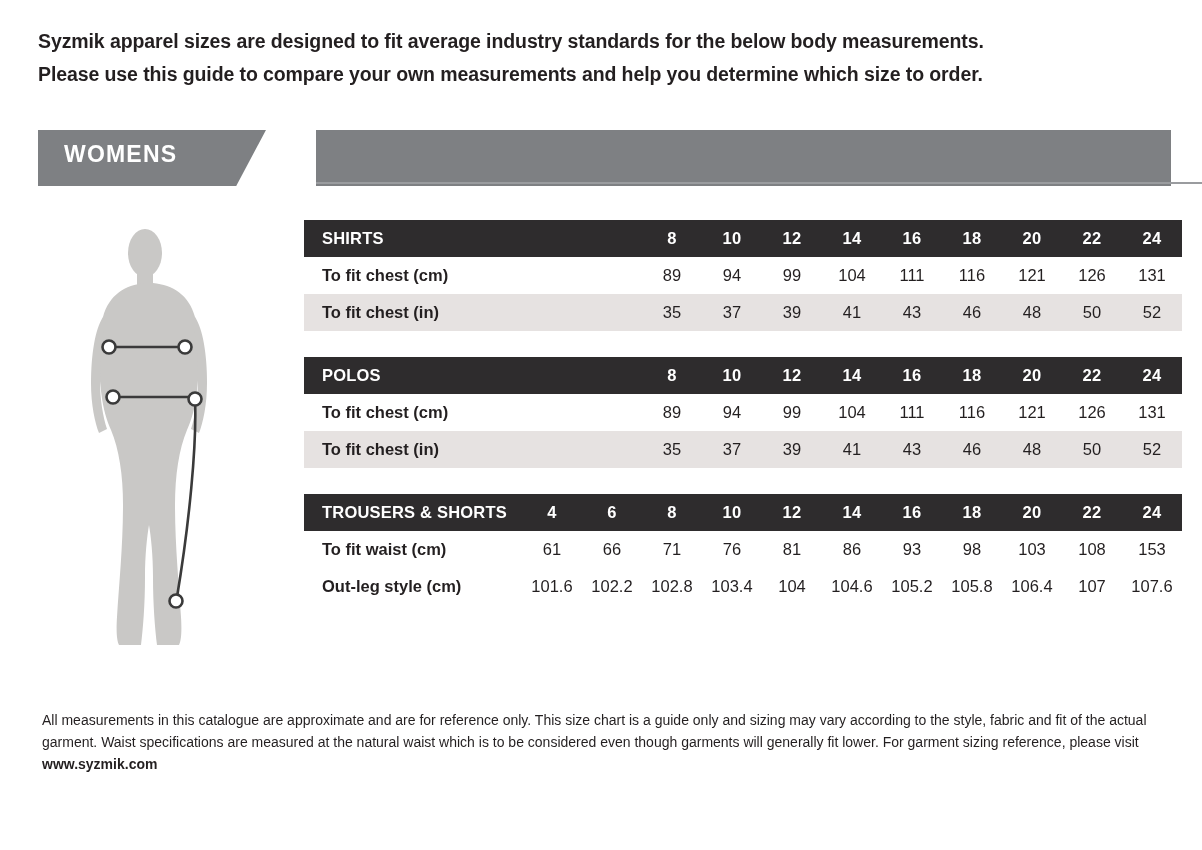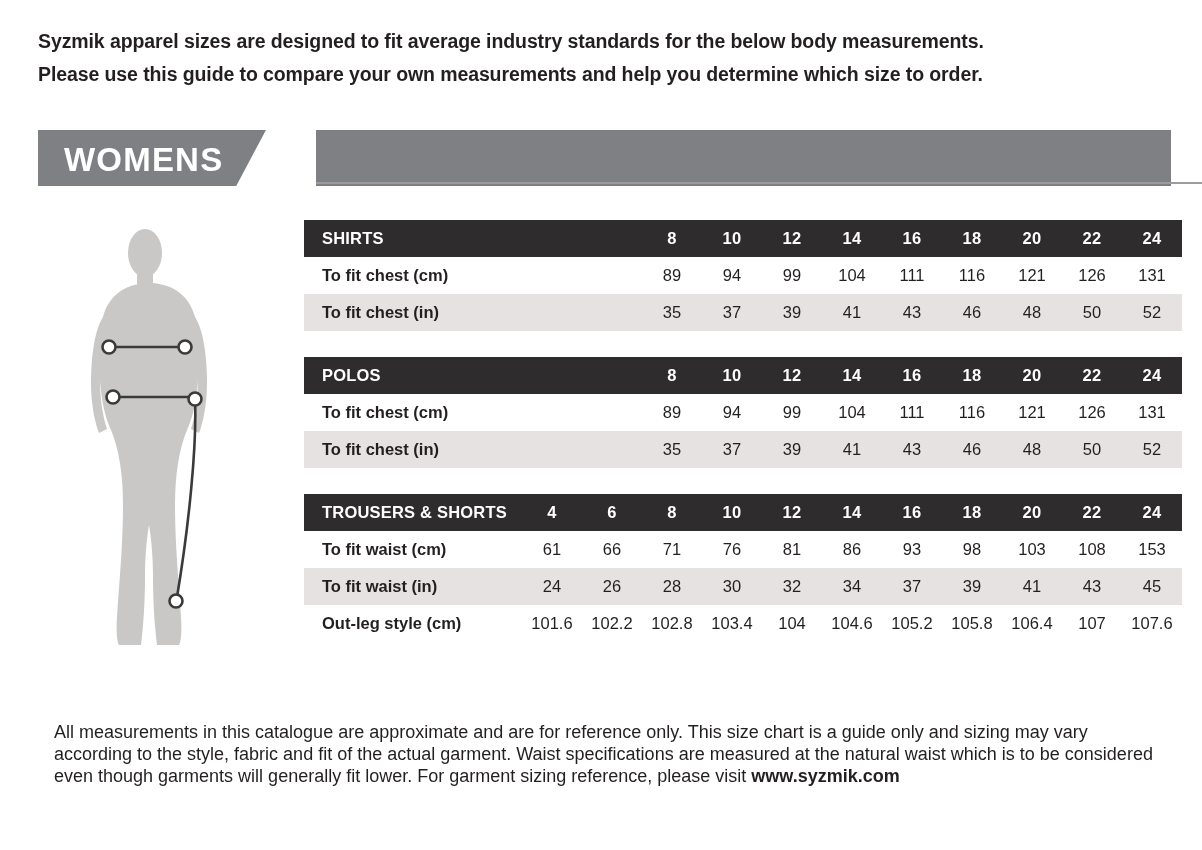--- a/index.html
+++ b/index.html
@@ -75,21 +75,21 @@
     left: 278px;
     top: 52px;
     width: 890px;
     height: 2px;
     background: #9a9c9f;
   }
   .banner-title {
     position: absolute;
     left: 26px;
     top: 11px;
-    font-size: 33px;
+    font-size: 23px;
     font-weight: 700;
     color: #ffffff;
     letter-spacing: 1.2px;
     z-index: 4;
   }
 
   
   .figure {
     position: absolute;
     left: 85px;
@@ -146,22 +146,22 @@
   col.c-v { width: 60px; }
 
   
   .footer {
     position: absolute;
     left: 38px;
     top: 705px;
     width: 1135px;
   }
   .footer p {
-    margin: 16px;
-    font-size: 18px;
+    margin: 4px;
+    font-size: 14px;
     line-height: 22px;
     font-weight: 500;
     color: #231f20;
   }
   .footer .site {
     font-weight: 700;
   }
 </style>
 </head>
 <body>
@@ -391,34 +391,20 @@
             <td>71</td>
             <td>76</td>
             <td>81</td>
             <td>86</td>
             <td>93</td>
             <td>98</td>
             <td>103</td>
             <td>108</td>
             <td>153</td>
           </tr>
-          <tr class="row-shade">
-            <td class="label">To fit waist (in)</td>
-            <td>24</td>
-            <td>26</td>
-            <td>28</td>
-            <td>30</td>
-            <td>32</td>
-            <td>34</td>
-            <td>37</td>
-            <td>39</td>
-            <td>41</td>
-            <td>43</td>
-            <td>45</td>
-          </tr>
           <tr class="row-light">
             <td class="label">Out-leg style (cm)</td>
             <td>101.6</td>
             <td>102.2</td>
             <td>102.8</td>
             <td>103.4</td>
             <td>104</td>
             <td>104.6</td>
             <td>105.2</td>
             <td>105.8</td>

